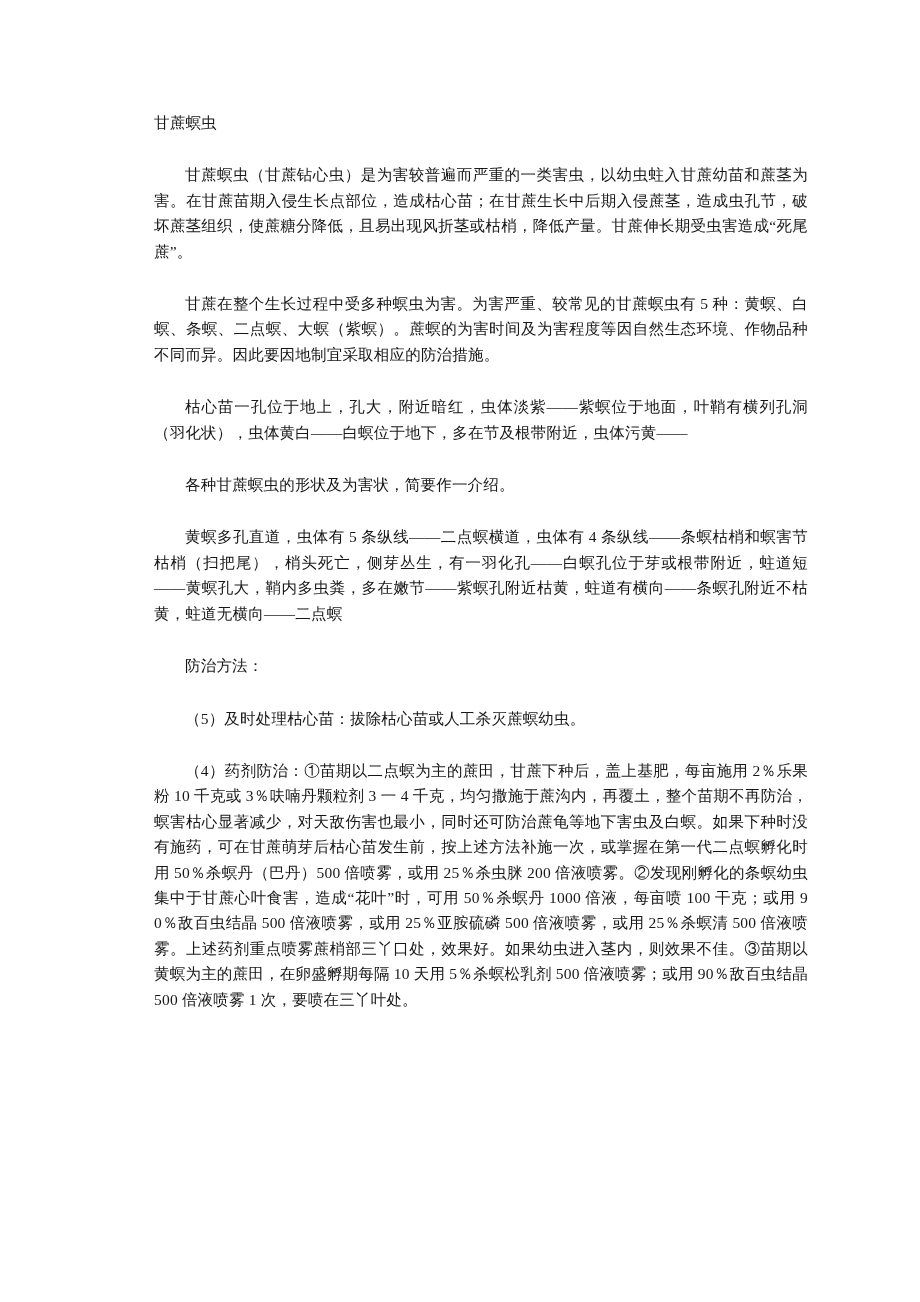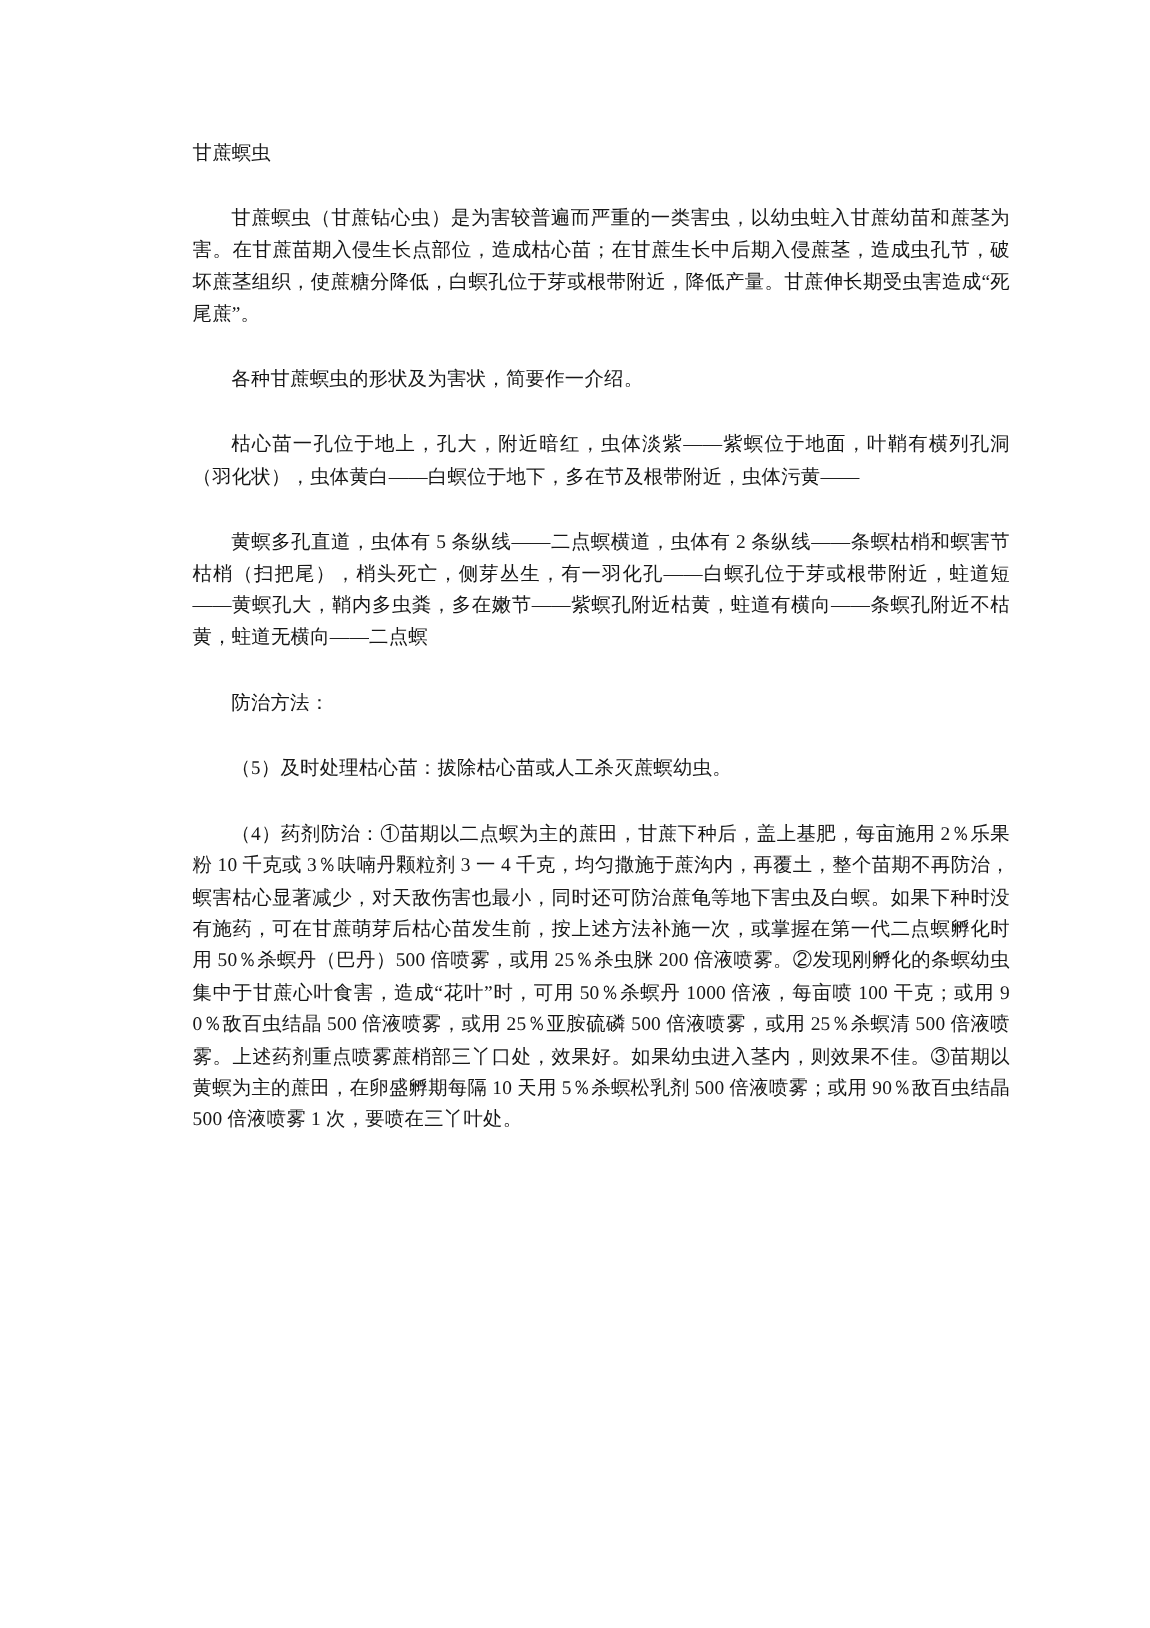--- a/index.html
+++ b/index.html
@@ -36,21 +36,22 @@
   .doc p.title {
     text-indent: 0;
   }
 </style>
 </head>
 <body>
 
 <div class="page">
   <div class="doc">
     <p class="title">甘蔗螟虫</p>
-    <p>甘蔗螟虫（甘蔗钻心虫）是为害较普遍而严重的一类害虫，以幼虫蛀入甘蔗幼苗和蔗茎为害。在甘蔗苗期入侵生长点部位，造成枯心苗；在甘蔗生长中后期入侵蔗茎，造成虫孔节，破坏蔗茎组织，使蔗糖分降低，白螟孔位于芽或根带附近，降低产量。甘蔗伸长期受虫害造成“死尾蔗”。</p>
+    <p>甘蔗螟虫（甘蔗钻心虫）是为害较普遍而严重的一类害虫，以幼虫蛀入甘蔗幼苗和蔗茎为害。在甘蔗苗期入侵生长点部位，造成枯心苗；在甘蔗生长中后期入侵蔗茎，造成虫孔节，破坏蔗茎组织，使蔗糖分降低，且易出现风折茎或枯梢，降低产量。甘蔗伸长期受虫害造成“死尾蔗”。</p>
+    <p>甘蔗在整个生长过程中受多种螟虫为害。为害严重、较常见的甘蔗螟虫有 5 种：黄螟、白螟、条螟、二点螟、大螟（紫螟）。蔗螟的为害时间及为害程度等因自然生态环境、作物品种不同而异。因此要因地制宜采取相应的防治措施。</p>
+    <p>枯心苗一孔位于地上，孔大，附近暗红，虫体淡紫——紫螟位于地面，叶鞘有横列孔洞（羽化状），虫体黄白——白螟位于地下，多在节及根带附近，虫体污黄——</p>
     <p>各种甘蔗螟虫的形状及为害状，简要作一介绍。</p>
-    <p>枯心苗一孔位于地上，孔大，附近暗红，虫体淡紫——紫螟位于地面，叶鞘有横列孔洞（羽化状），虫体黄白——白螟位于地下，多在节及根带附近，虫体污黄——</p>
-    <p>黄螟多孔直道，虫体有 5 条纵线——二点螟横道，虫体有 2 条纵线——条螟枯梢和螟害节枯梢（扫把尾），梢头死亡，侧芽丛生，有一羽化孔——白螟孔位于芽或根带附近，蛀道短——黄螟孔大，鞘内多虫粪，多在嫩节——紫螟孔附近枯黄，蛀道有横向——条螟孔附近不枯黄，蛀道无横向——二点螟</p>
+    <p>黄螟多孔直道，虫体有 5 条纵线——二点螟横道，虫体有 4 条纵线——条螟枯梢和螟害节枯梢（扫把尾），梢头死亡，侧芽丛生，有一羽化孔——白螟孔位于芽或根带附近，蛀道短——黄螟孔大，鞘内多虫粪，多在嫩节——紫螟孔附近枯黄，蛀道有横向——条螟孔附近不枯黄，蛀道无横向——二点螟</p>
     <p>防治方法：</p>
     <p>（5）及时处理枯心苗：拔除枯心苗或人工杀灭蔗螟幼虫。</p>
     <p>（4）药剂防治：①苗期以二点螟为主的蔗田，甘蔗下种后，盖上基肥，每亩施用 2％乐果粉 10 千克或 3％呋喃丹颗粒剂 3 一 4 千克，均匀撒施于蔗沟内，再覆土，整个苗期不再防治，螟害枯心显著减少，对天敌伤害也最小，同时还可防治蔗龟等地下害虫及白螟。如果下种时没有施药，可在甘蔗萌芽后枯心苗发生前，按上述方法补施一次，或掌握在第一代二点螟孵化时用 50％杀螟丹（巴丹）500 倍喷雾，或用 25％杀虫脒 200 倍液喷雾。②发现刚孵化的条螟幼虫集中于甘蔗心叶食害，造成“花叶”时，可用 50％杀螟丹 1000 倍液，每亩喷 100 干克；或用 90％敌百虫结晶 500 倍液喷雾，或用 25％亚胺硫磷 500 倍液喷雾，或用 25％杀螟清 500 倍液喷雾。上述药剂重点喷雾蔗梢部三丫口处，效果好。如果幼虫进入茎内，则效果不佳。③苗期以黄螟为主的蔗田，在卵盛孵期每隔 10 天用 5％杀螟松乳剂 500 倍液喷雾；或用 90％敌百虫结晶 500 倍液喷雾 1 次，要喷在三丫叶处。</p>
   </div>
 </div>
 
 </body></html>

